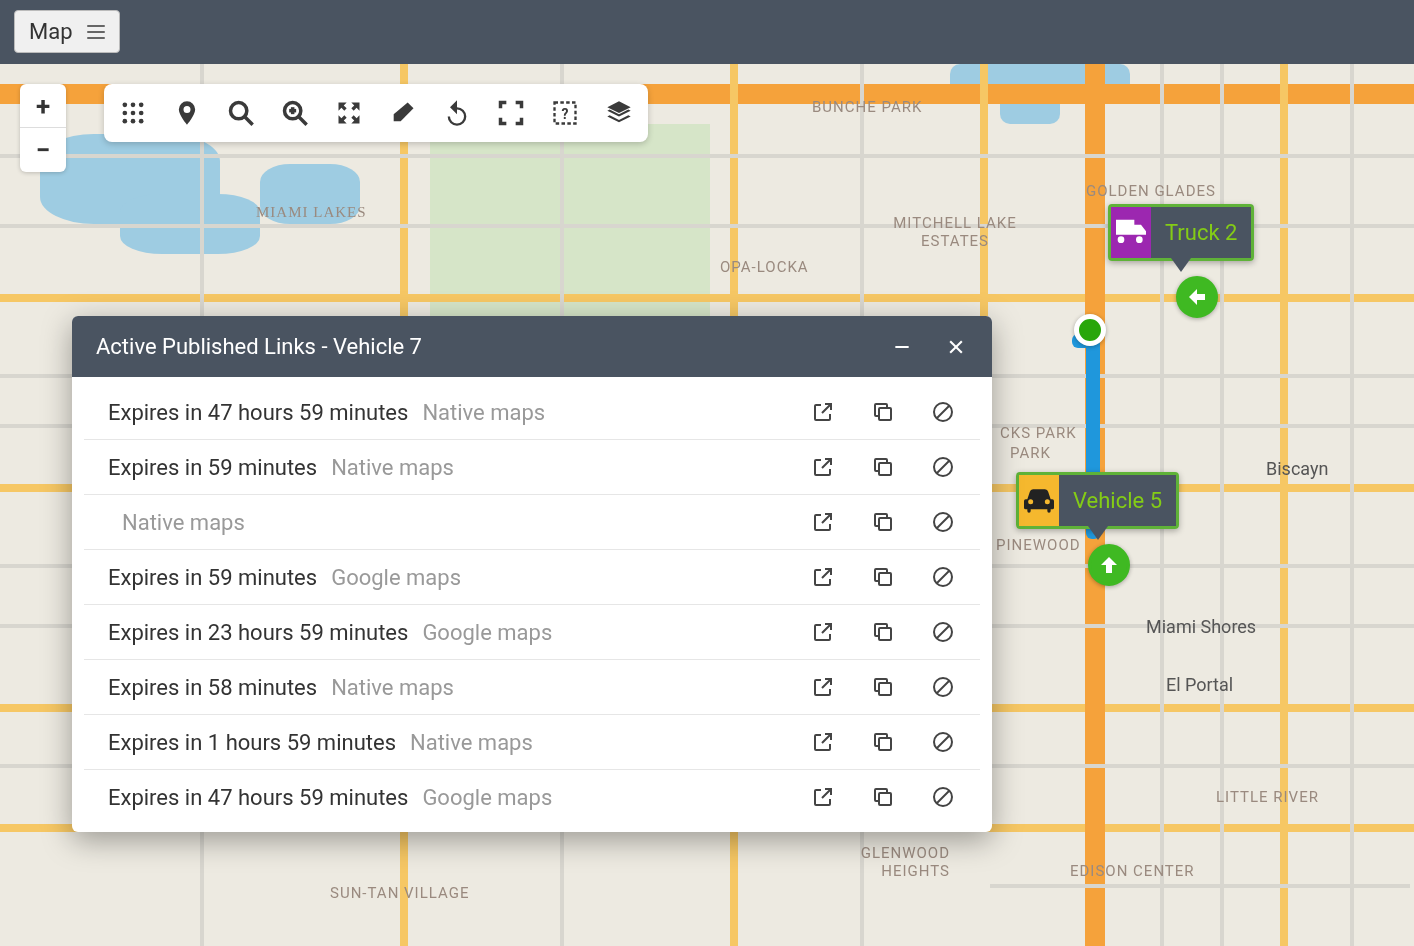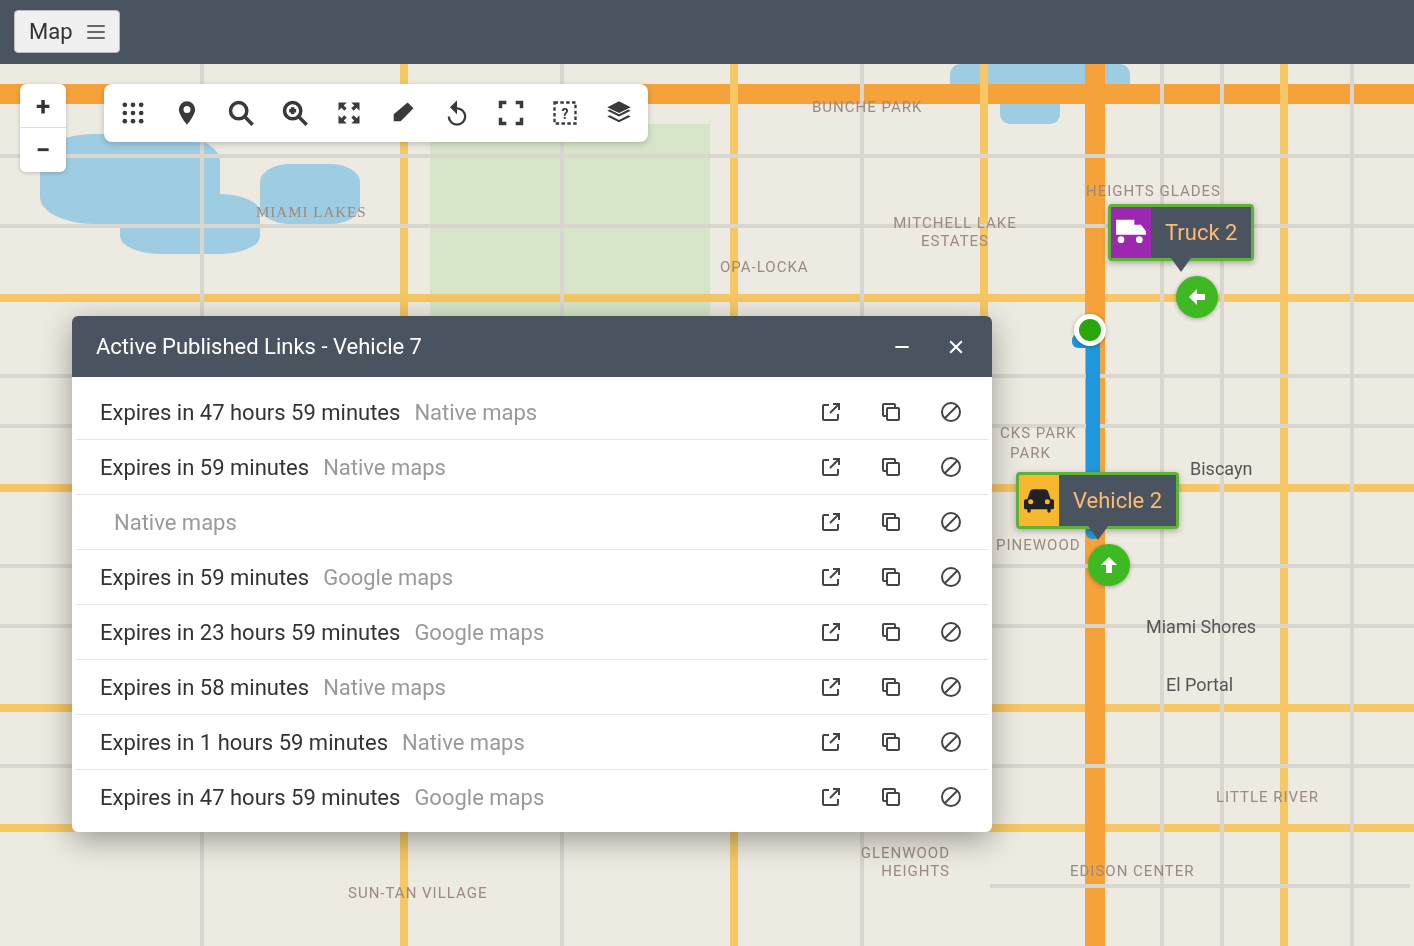--- a/index.html
+++ b/index.html
@@ -142,21 +142,21 @@
   border: 3px solid #5fb238;
 }
 .vehicle-marker .icon-part {
   width: 40px;
   display: flex;
   align-items: center;
   justify-content: center;
 }
 .vehicle-marker .label-part {
   background: #4a5461;
-  color: #fdba74;
+  color: #84cc16;
   font-size: 22px;
   padding: 13px 14px;
   display: flex;
   align-items: center;
 }
 .vehicle-marker.truck .icon-part { background: #9c27b0; }
 .vehicle-marker.car .icon-part { background: #f5b82e; }
 .vehicle-marker .pointer {
   position: absolute;
   bottom: -14px;
@@ -217,21 +217,21 @@
   color: #fff;
   padding: 18px 24px;
   font-size: 22px;
   display: flex;
   align-items: center;
   justify-content: space-between;
 }
 .panel-header .title { flex: 1; }
 .panel-header .controls { display: flex; gap: 30px; }
 .panel-header .ctrl-btn { cursor: pointer; width: 24px; height: 24px; display: flex; align-items: center; justify-content: center; }
-.panel-body { padding: 8px 4px; }
+.panel-body { padding: 8px 12px; }
 .link-row {
   display: flex;
   align-items: center;
   padding: 14px 24px;
   border-bottom: 1px solid #e6e6e6;
 }
 .link-row:last-child { border-bottom: none; }
 .link-row .expires {
   font-size: 22px;
   color: #333;
@@ -302,33 +302,33 @@
   <div class="groad h" style="top:820px;left:990px;width:420px;"></div>
   <div class="groad v" style="top:0;left:200px;height:900px;"></div>
   <div class="groad v" style="top:0;left:560px;height:900px;"></div>
   <div class="groad v" style="top:0;left:860px;height:900px;"></div>
   <div class="groad v" style="top:0;left:1160px;height:900px;"></div>
   <div class="groad v" style="top:0;left:1220px;height:900px;"></div>
   <div class="groad v" style="top:0;left:1350px;height:900px;"></div>
 
   <div class="city-label" style="top:34px;left:812px;">BUNCHE PARK</div>
   <div class="city-label" style="top:140px;left:256px;font-family:Liberation Serif, serif;">MIAMI LAKES</div>
-  <div class="city-label" style="top:118px;left:1086px;">HEIGHTS GLADES</div>
+  <div class="city-label" style="top:118px;left:1086px;">GOLDEN GLADES</div>
   <div class="city-label" style="top:150px;left:890px;width:130px;white-space:normal;text-align:center;">MITCHELL LAKE ESTATES</div>
   <div class="city-label" style="top:194px;left:720px;">OPA-LOCKA</div>
-  <div class="city-label bold" style="top:394px;left:1190px;">Biscayn</div>
+  <div class="city-label bold" style="top:394px;left:1266px;">Biscayn</div>
   <div class="city-label" style="top:360px;left:1000px;">CKS PARK</div>
   <div class="city-label" style="top:380px;left:1010px;">PARK</div>
   <div class="city-label" style="top:472px;left:996px;">PINEWOOD</div>
   <div class="city-label bold" style="top:552px;left:1146px;">Miami Shores</div>
   <div class="city-label bold" style="top:610px;left:1166px;">El Portal</div>
   <div class="city-label" style="top:724px;left:1216px;">LITTLE RIVER</div>
   <div class="city-label" style="top:798px;left:1070px;">EDISON CENTER</div>
   <div class="city-label" style="top:780px;left:830px;width:120px;text-align:right;white-space:normal;">GLENWOOD HEIGHTS</div>
-  <div class="city-label" style="top:820px;left:348px;">SUN-TAN VILLAGE</div>
+  <div class="city-label" style="top:820px;left:330px;">SUN-TAN VILLAGE</div>
 
   <div class="route-line" style="top:275px;left:1086px;width:14px;height:200px;"></div>
   <div class="route-line" style="top:270px;left:1072px;width:28px;height:14px;"></div>
 
   <div class="green-dot" style="top:250px;left:1074px;"></div>
 
   <div class="vehicle-marker truck" style="top:140px;left:1108px;">
     <div class="icon-part">
       <svg viewBox="0 0 24 24" fill="#fff">
           <path d="M3 4h11v9H3z M14 7h4l3 4v2h-7z M6 18a2 2 0 100-4 2 2 0 000 4zm11 0a2 2 0 100-4 2 2 0 000 4z"></path>
@@ -342,21 +342,21 @@
         <path d="M4 12l8-8v5h8v6h-8v5z"></path>
       </svg>
   </div>
 
   <div class="vehicle-marker car" style="top:408px;left:1016px;">
     <div class="icon-part">
       <svg viewBox="0 0 24 24" fill="#222">
           <path d="M5 11l1.5-4.5A2 2 0 018.4 5h7.2a2 2 0 011.9 1.5L19 11h1a1 1 0 011 1v4a1 1 0 01-1 1h-1v1a1 1 0 01-2 0v-1H7v1a1 1 0 01-2 0v-1H4a1 1 0 01-1-1v-4a1 1 0 011-1h1zm2 3a1.5 1.5 0 100-3 1.5 1.5 0 000 3zm10 0a1.5 1.5 0 100-3 1.5 1.5 0 000 3z"></path>
         </svg>
     </div>
-    <div class="label-part">Vehicle 2</div>
+    <div class="label-part">Vehicle 5</div>
     <div class="pointer"></div>
   </div>
   <div class="dir-arrow" style="top:480px;left:1088px;">
     <svg viewBox="0 0 24 24">
         <path d="M12 4l8 8h-5v8h-6v-8H4z"></path>
       </svg>
   </div>
 
   <div class="zoom-ctrl">
     <div class="zoom-btn">+</div>

